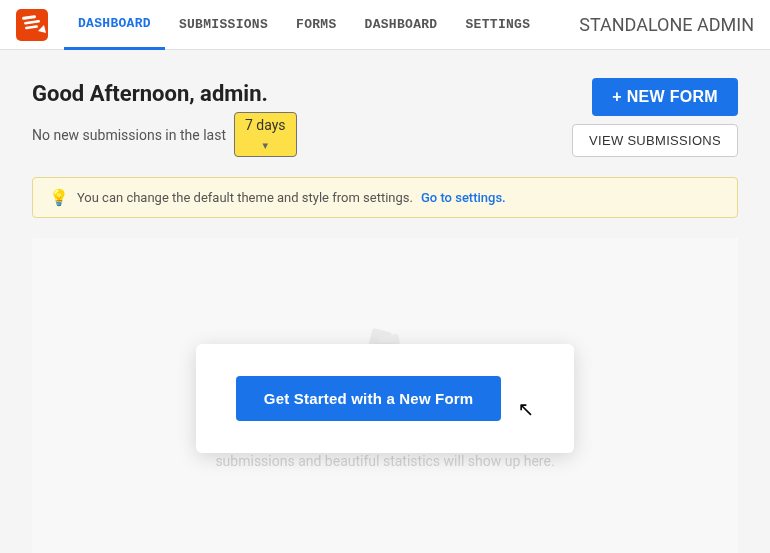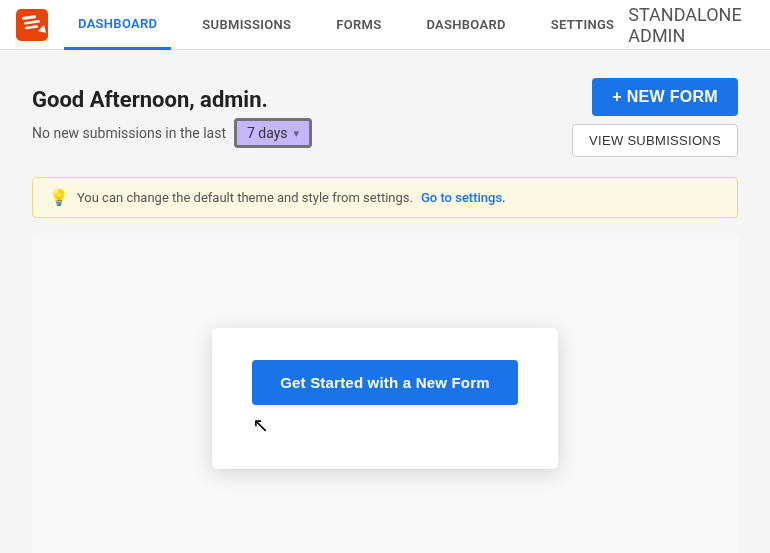--- a/index.html
+++ b/index.html
@@ -24,21 +24,22 @@
     .nav-logo {
       width: 32px;
       height: 32px;
       margin-right: 16px;
       flex-shrink: 0;
     }
     .nav-items {
       display: flex;
       align-items: flex-end;
       flex: 1;
-      gap: 17px;
+      gap: 0;
+      font-family: Liberation Mono, monospace;
     }
     .nav-item {
       padding: 0 14px;
       height: 50px;
       display: flex;
       align-items: center;
       font-size: 13px;
       font-weight: 600;
       color: #555;
       cursor: pointer;
@@ -59,48 +60,49 @@
     }
 
     
     .content {
       padding: 28px 32px;
     }
 
     
     .header-row {
       display: flex;
-      align-items: center;
+      align-items: flex-end;
       justify-content: space-between;
       margin-bottom: 20px;
     }
     .greeting {
       font-size: 22px;
       font-weight: 700;
       color: #222;
       margin-bottom: 6px;
     }
     .subtext-row {
       display: flex;
       align-items: center;
       gap: 8px;
       font-size: 14px;
       color: #555;
     }
     .days-dropdown {
       display: flex;
       align-items: center;
-      border: 3px solid #737373;
+      border: 1px solid #737373;
       border-radius: 4px;
       padding: 4px 10px;
       font-size: 14px;
       color: #333;
-      background: #c4b5fd;
+      background: #fde047;
       cursor: pointer;
       gap: 6px;
+      flex-direction: column;
     }
     .dropdown-arrow {
       font-size: 11px;
       color: #666;
     }
     .header-buttons {
       display: flex;
       flex-direction: column;
       gap: 8px;
       align-items: flex-end;
@@ -199,22 +201,22 @@
       align-items: center;
       justify-content: center;
       z-index: 10;
     }
     .modal-card {
       background: #fff;
       border-radius: 6px;
       padding: 32px 40px;
       box-shadow: 0 4px 20px rgba(0,0,0,0.15);
       display: flex;
-      flex-direction: column;
-      align-items: flex-start;
+      flex-direction: row;
+      align-items: flex-end;
       gap: 16px;
       min-width: 280px;
     }
     .btn-get-started {
       background: #1a73e8;
       color: #fff;
       border: none;
       border-radius: 4px;
       padding: 14px 28px;
       font-size: 15px;

